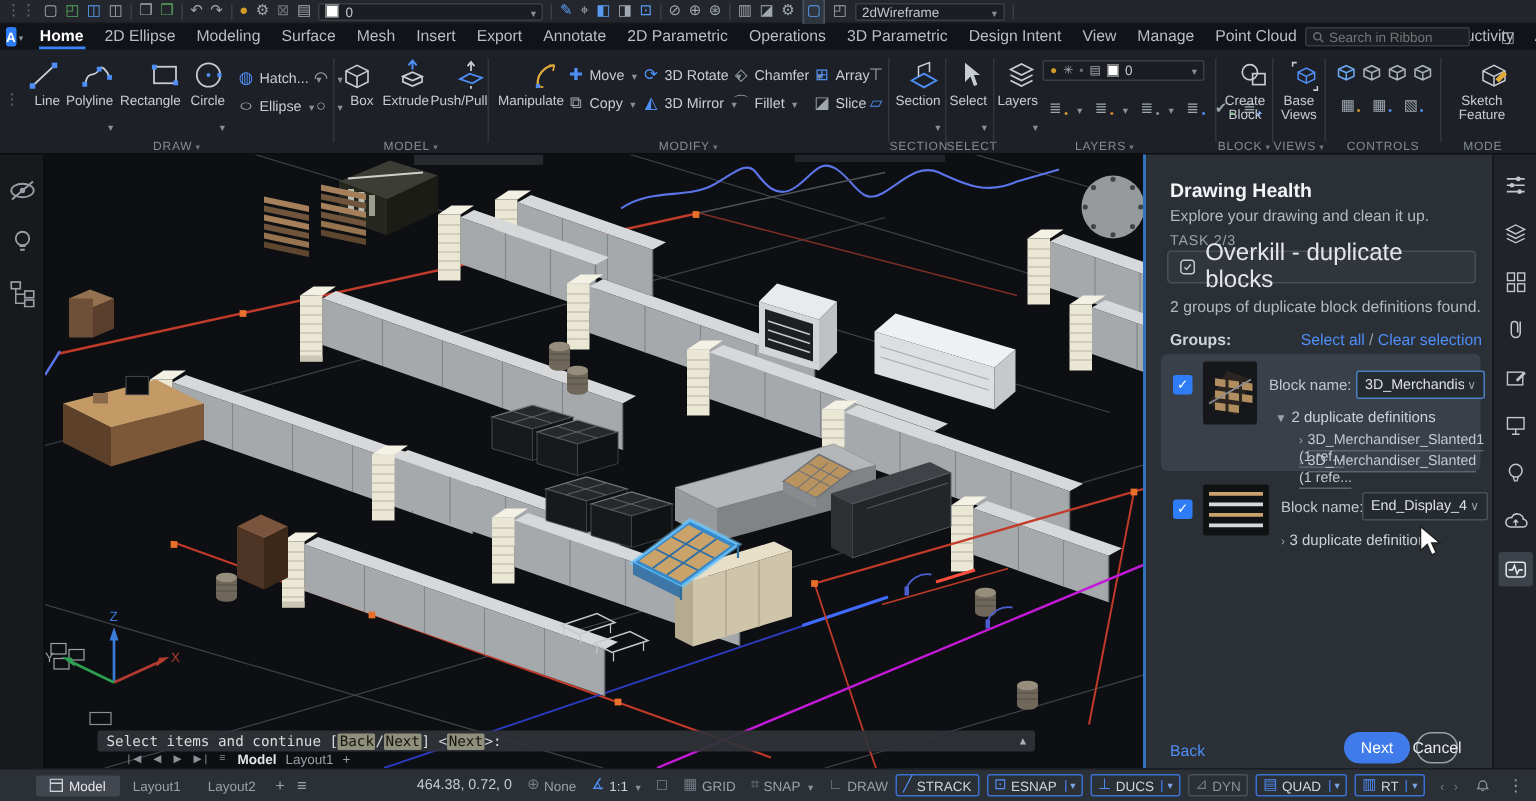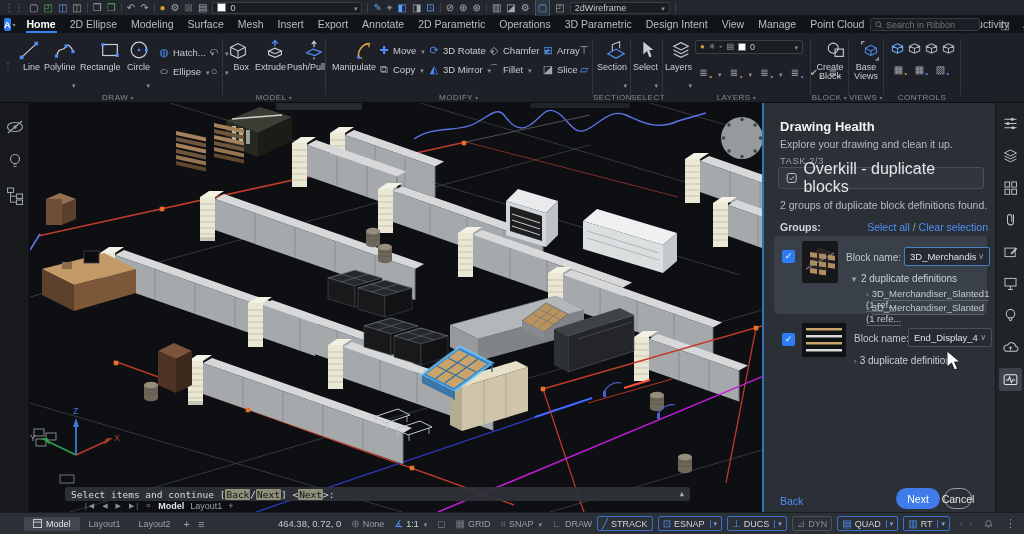--- a/index.html
+++ b/index.html
@@ -560,20 +560,29 @@
     </div>
     <div style="position:absolute;left:8px;top:31px;display:flex;gap:8px">
       <span class="lmini">▦<b style="color:#d29b2a">•</b></span>
       <span class="lmini">▦<b style="color:#4f8ef7">•</b></span>
       <span class="lmini">▧<b style="color:#4f8ef7">•</b></span>
     </div>
     <div class="glabel">CONTROLS</div>
   </div>
   <div class="vsep" style="left:960px"></div>
 
+  <div class="grp" style="left:961px;width:55px">
+    <div class="rbtn" style="left:8px">
+      <svg class="ric" viewBox="0 0 24 24">
+          <use href="#sy-sketch"></use>
+        </svg>
+      <span class="rlb" style="width:38px;white-space:normal">Sketch Feature</span>
+      </div>
+    <div class="glabel">MODE</div>
+  </div>
 </div>
 
 <div class="abs" id="leftrail">
   <svg width="20" height="20" viewBox="0 0 20 20">
       <use href="#r-eyeoff"></use>
     </svg>
   <svg width="20" height="20" viewBox="0 0 20 20">
       <use href="#r-bulb"></use>
     </svg>
   <svg width="20" height="20" viewBox="0 0 20 20">

